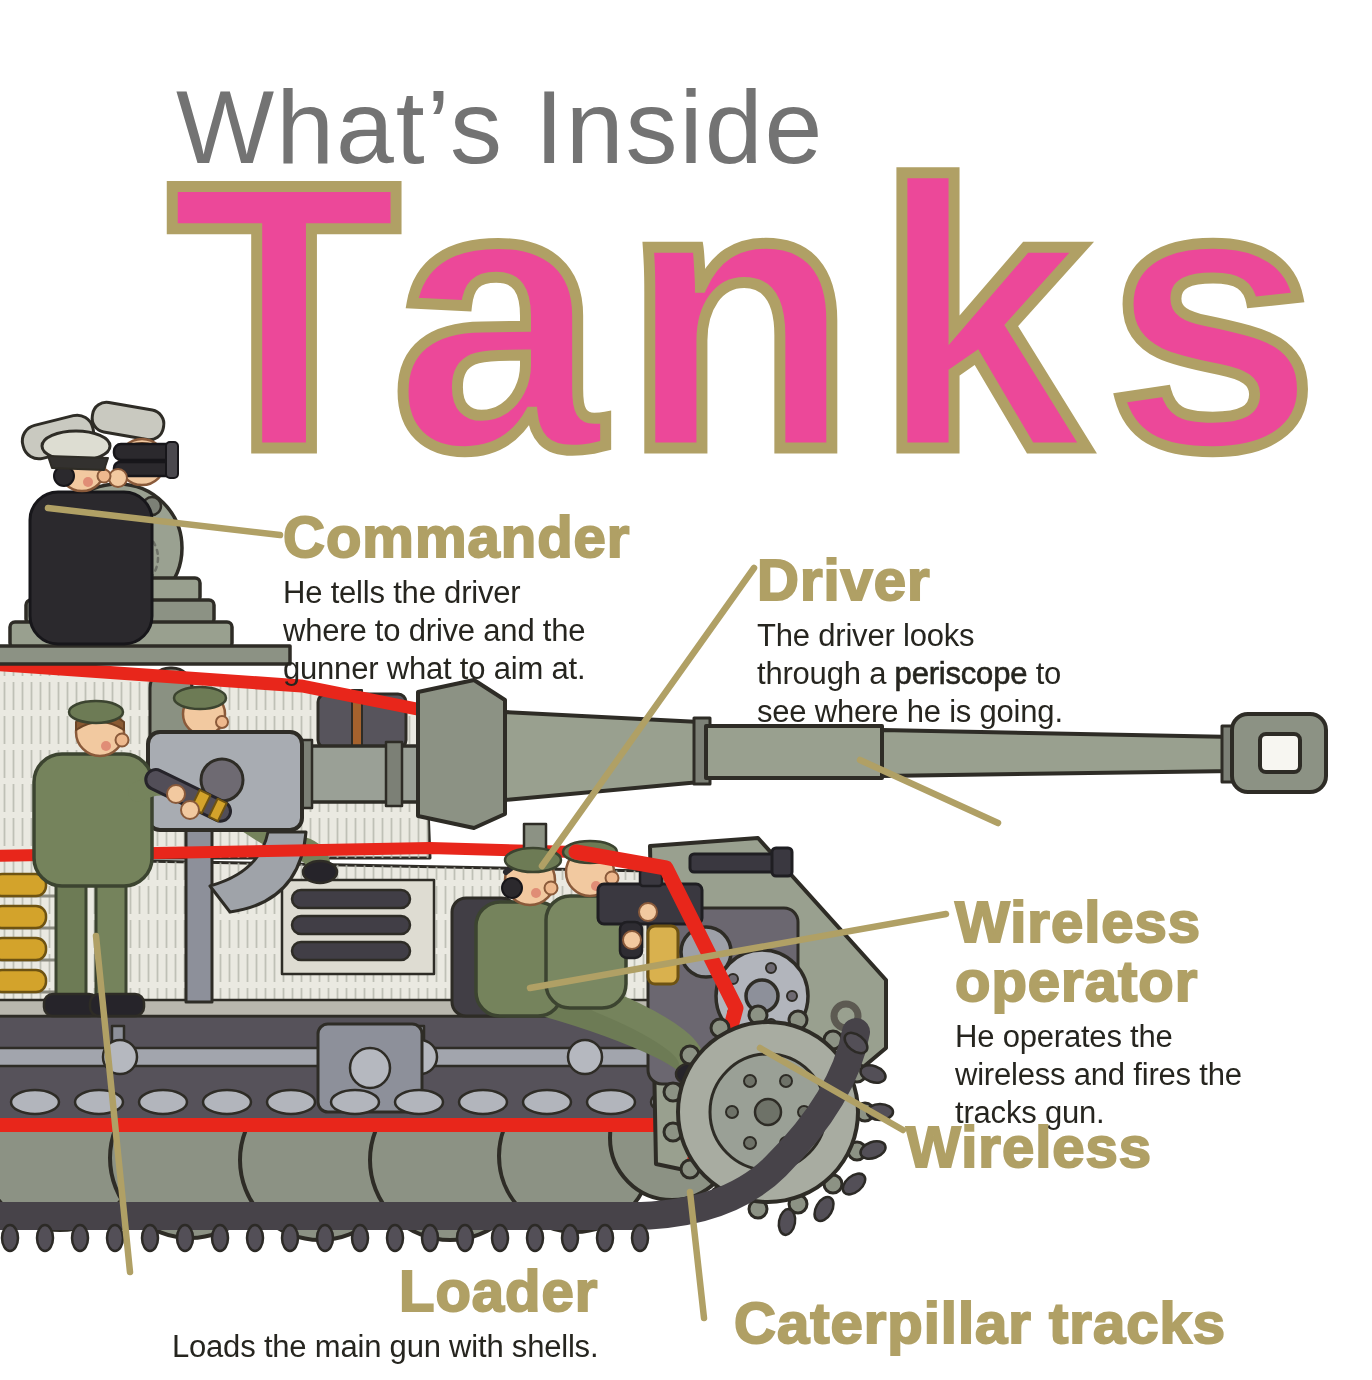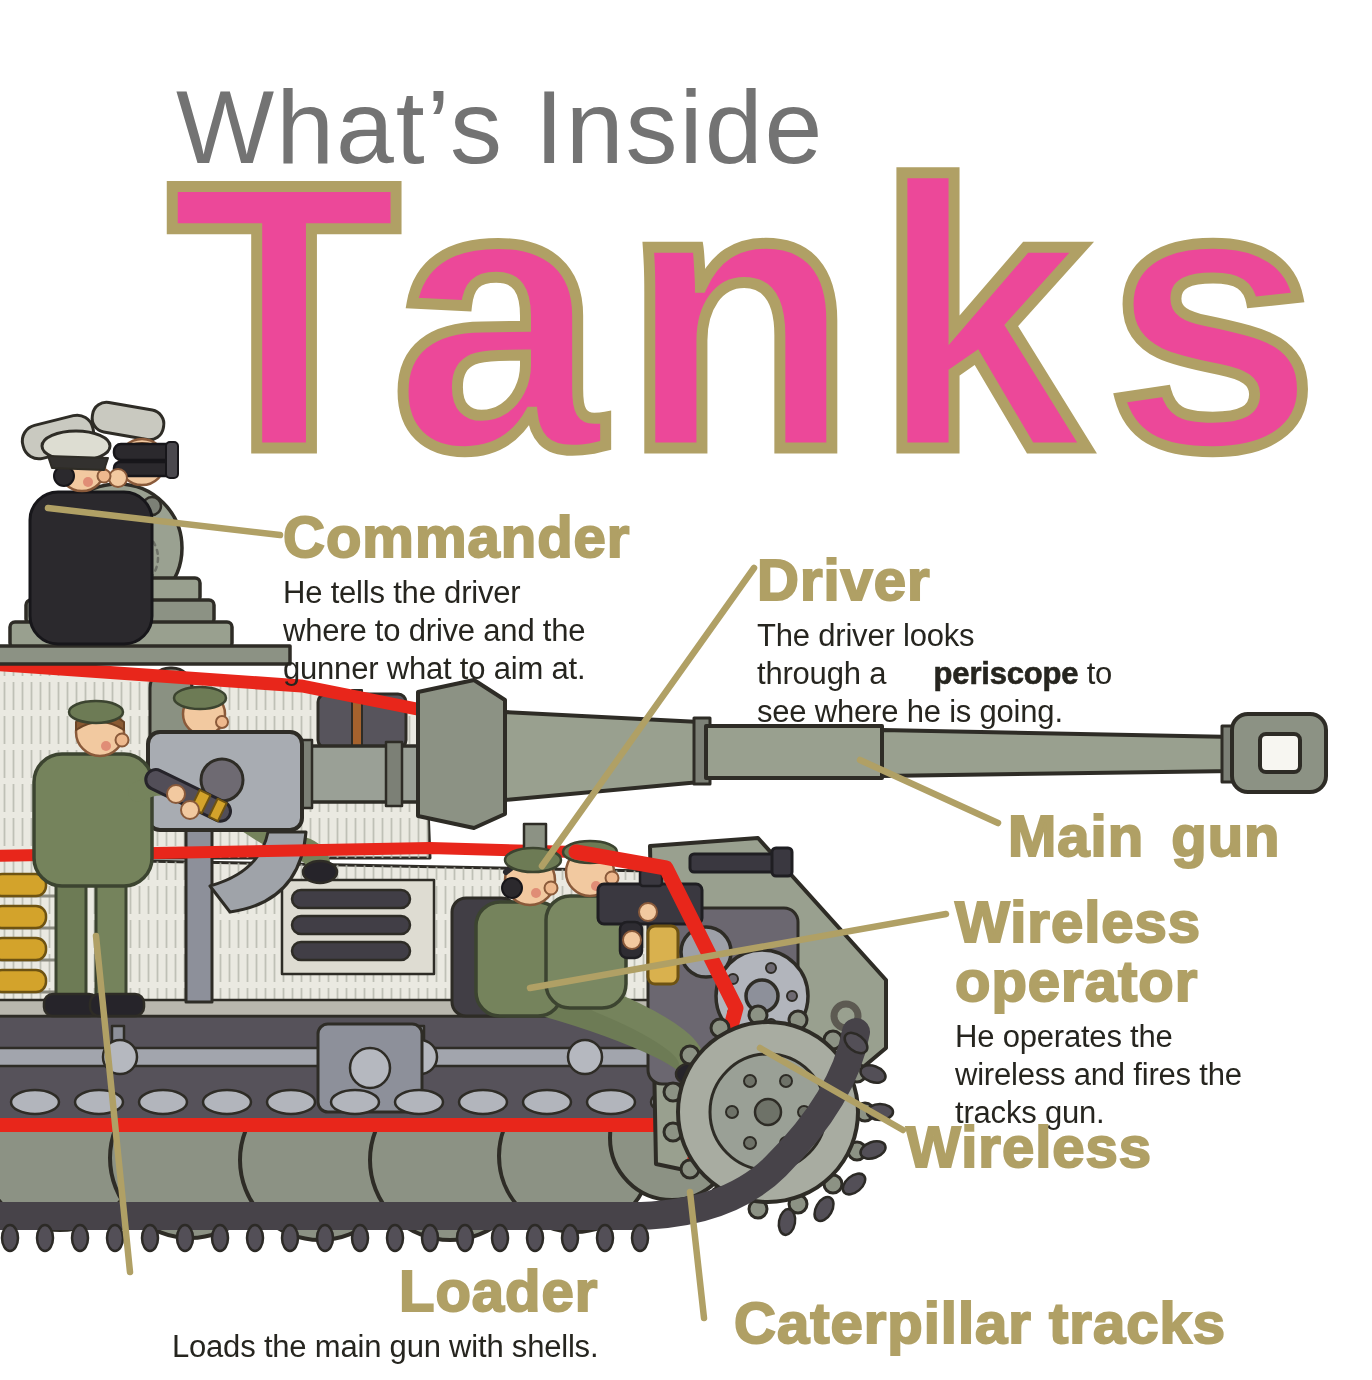--- a/index.html
+++ b/index.html
@@ -22,21 +22,21 @@
   .label{position:absolute;}
   .label .hd{
     font-size:58px;line-height:1.0;font-weight:700;
     color:#b0a065;-webkit-text-stroke:2px #b0a065;
     letter-spacing:1px;white-space:nowrap;margin-top:20px;
   }
   .label .bd{
     margin-top:8px;font-size:31px;line-height:38px;
     color:#26251f;letter-spacing:-0.2px;white-space:nowrap;
   }
-  .label .bd b{font-weight:700;margin-left:39px;-webkit-text-stroke:0.6px #26251f;}
+  .label .bd b{font-weight:400;-webkit-text-stroke:0.6px #26251f;}
   #lbl-commander{left:283px;top:488px;}
   #lbl-driver{left:757px;top:531px;}
   #lbl-main-gun{left:1008px;top:787px;}
   #lbl-main-gun .hd{word-spacing:10px;}
   #lbl-wireless{left:955px;top:872px;}
   #lbl-wireless .hd{line-height:1.02;}
   #lbl-gearbox{left:906px;top:1098px;}
   #lbl-loader{left:172px;top:1242px;text-align:right;}
   #lbl-caterpillar{left:734px;top:1274px;}
 </style>
@@ -339,23 +339,20 @@
 
   <div class="label" id="lbl-driver">
     <div class="hd">Driver</div>
     <div class="bd">
       <div>The driver looks</div>
       <div><span>through a </span><b>periscope</b><span> to</span></div>
       <div>see where he is going.</div>
     </div>
   </div>
 
-  <div class="label" id="lbl-main-gun">
-    <div class="hd">Main gun</div>
-  </div>
 
   <div class="label" id="lbl-wireless">
     <div class="hd">
       <div>Wireless</div>
       <div>operator</div>
     </div>
     <div class="bd">
       <div>He operates the</div>
       <div>wireless and fires the</div>
       <div>tracks gun.</div>

